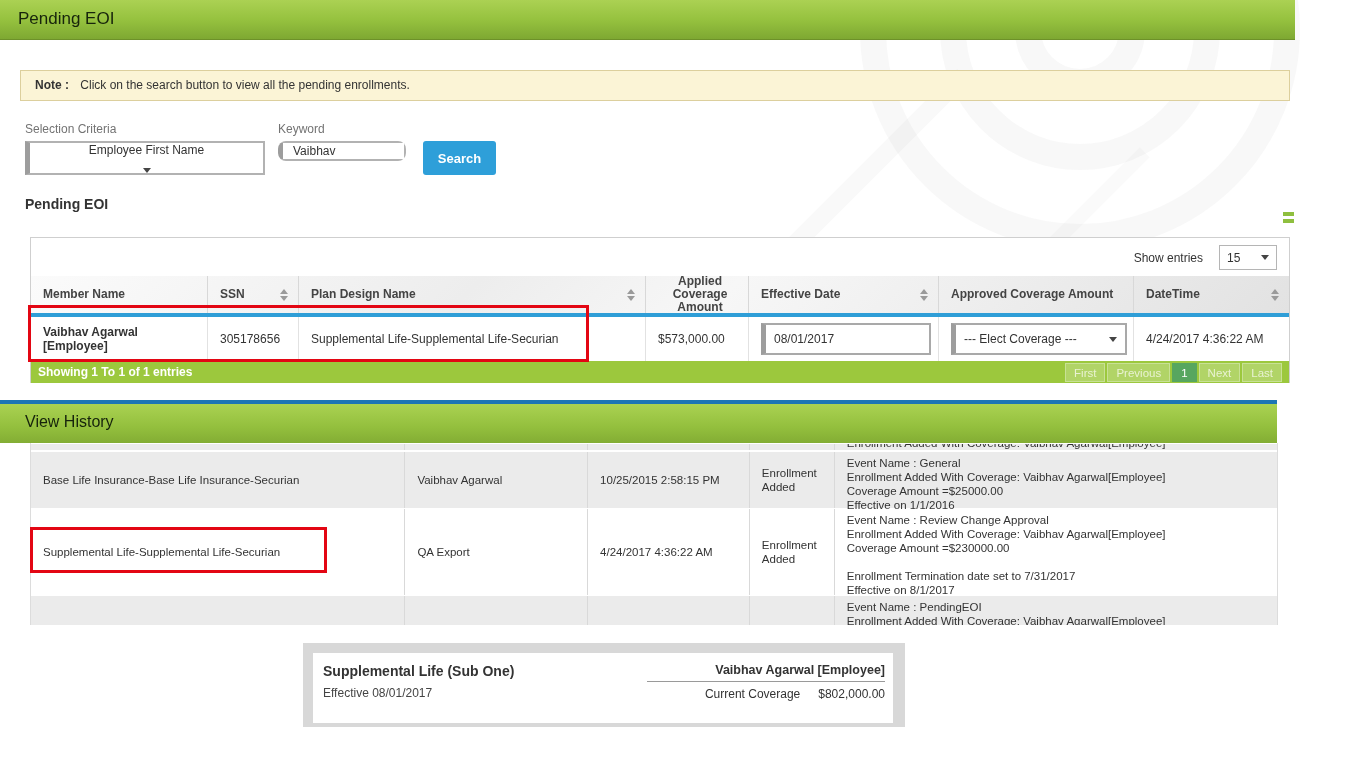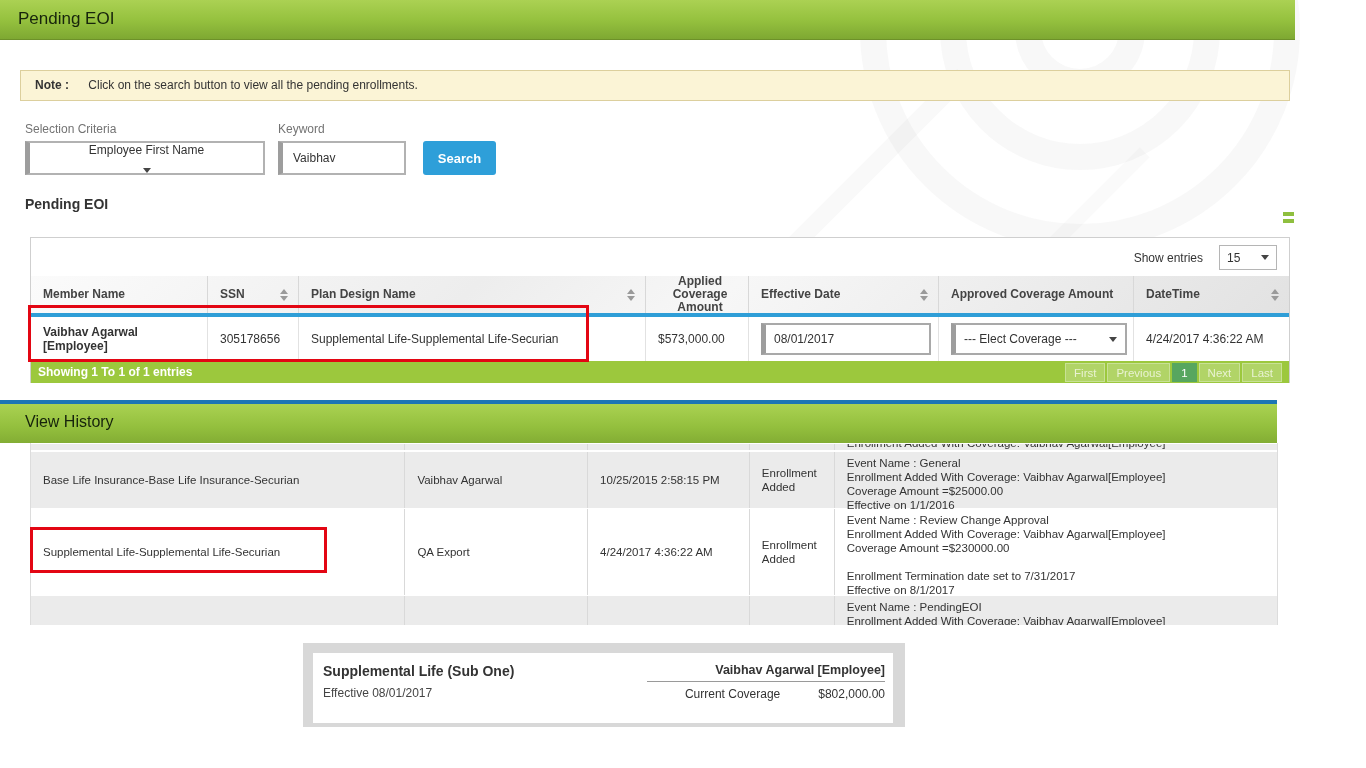--- a/index.html
+++ b/index.html
@@ -19,29 +19,29 @@
     transform:rotate(45deg); left:1060px; top:120px; }
   
   .topbar { position:absolute; left:0; top:0; width:1295px; height:40px;
     background:linear-gradient(180deg,#abd153 0%,#96c23f 50%,#7ea832 100%);
     border-bottom:1px solid #6d9129; z-index:2; }
   .topbar .t { padding:9px 0 0 18px; font-size:17px; color:#17240c; }
   
   .note { position:absolute; left:20px; top:70px; width:1270px; height:31px;
     background:#fbf4d6; border:1px solid #dccf9d; font-size:12px; line-height:29px;
     padding-left:14px; z-index:2; }
-  .note b { margin-right:16px; }
+  .note b { margin-right:8px; }
   
   .flabel { position:absolute; font-size:12px; color:#737373; z-index:2; }
   .boxctl { position:absolute; background:#fff; border:2px solid #b2b2b2; border-left:5px solid #9d9d9d;
     display:flex; align-items:center; font-size:12px; color:#333; z-index:2;flex-direction:column; }
   .caret { width:0; height:0; border-left:4px solid transparent; border-right:4px solid transparent;
     border-top:5px solid #444; flex:none; }
   .crit { left:25px; top:141px; width:240px; height:34px; padding:0 10px; justify-content:space-between; cursor:default; }
-  .kw { left:278px; top:141px; width:128px; height:34px; }
+  .kw { left:278px; top:141px; width:128px; height:20px;border-radius:8px; }
   .kw input { border:none; outline:none; width:100%; height:100%; padding:0 10px; font:12px "Liberation Sans",sans-serif; color:#333; }
   .search-btn { position:absolute; left:423px; top:141px; width:73px; height:34px; background:#2e9fd9;
     color:#fff; font-weight:bold; font-size:13px; border:none; border-radius:3px; z-index:2; cursor:pointer; }
   .section-title { position:absolute; left:25px; top:196px; font-size:14px; font-weight:bold; color:#333; z-index:2; }
   .grip { position:absolute; left:1283px; width:11px; height:4px; background:#8fbf3f; z-index:2; }
   .grip.g1 { top:212px; } .grip.g2 { top:219px; }
   
   .ptable { position:absolute; left:30px; top:237px; width:1260px; height:146px;
     border:1px solid #cfcfcf; background:#fff; z-index:2; }
   .show-lbl { position:absolute; right:86px; top:13px; font-size:12px; color:#333; }
@@ -97,21 +97,21 @@
   .hrow.r3 { height:40px; }
   
   .card-outer { position:absolute; left:303px; top:643px; width:602px; height:84px; background:#d8d8d8; z-index:2; }
   .card-inner { position:absolute; left:10px; top:10px; width:580px; height:70px; background:#fff;
     display:flex; justify-content:space-between; padding:10px 8px 0 10px; }
   .plan-title { font-size:14px; font-weight:bold; color:#333; margin-bottom:7px; }
   .eff { font-size:12px; color:#444; }
   .card-right { width:238px; text-align:right; }
   .card-member { font-size:12.5px; font-weight:bold; color:#333; padding-bottom:4px;
     border-bottom:1px solid #9a9a9a; margin-bottom:5px; }
-  .covrow { display:flex; justify-content:flex-end; gap:38px; font-size:12px; color:#333; }
+  .covrow { display:flex; justify-content:flex-end; gap:18px; font-size:12px; color:#333; }
 </style>
 </head>
 <body>
 
 <div class="page">
 
   <div class="wm wm1"></div>
   <div class="wm wm2"></div>
   <div class="wm wm3"></div>
   <div class="wmline"></div>

